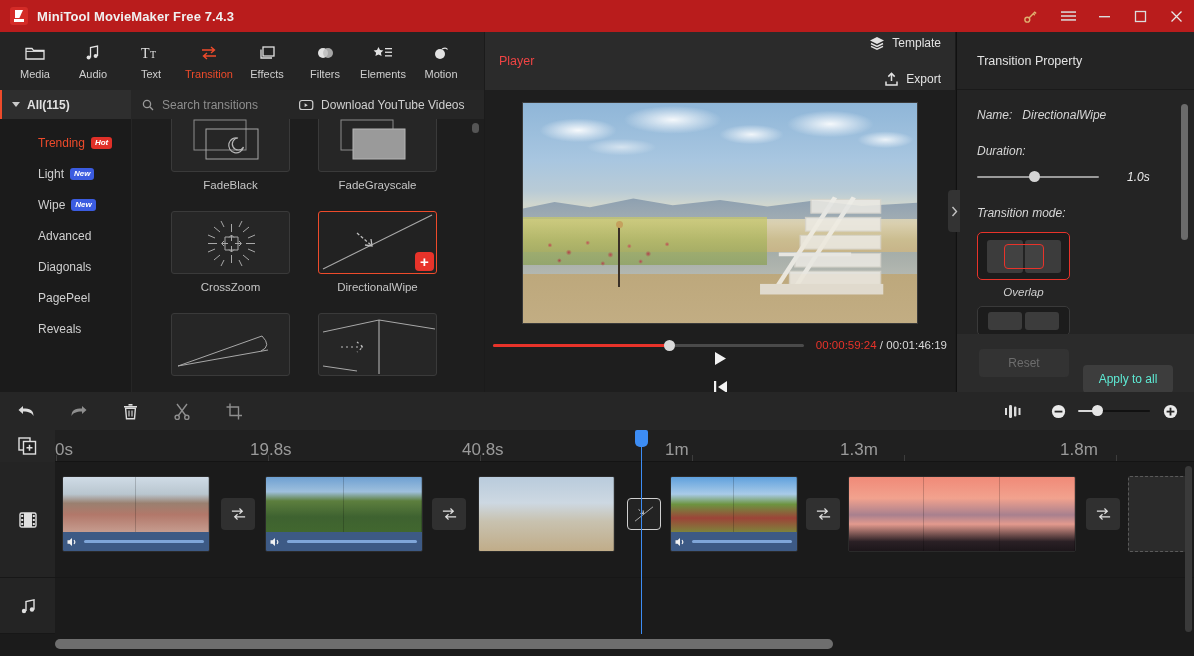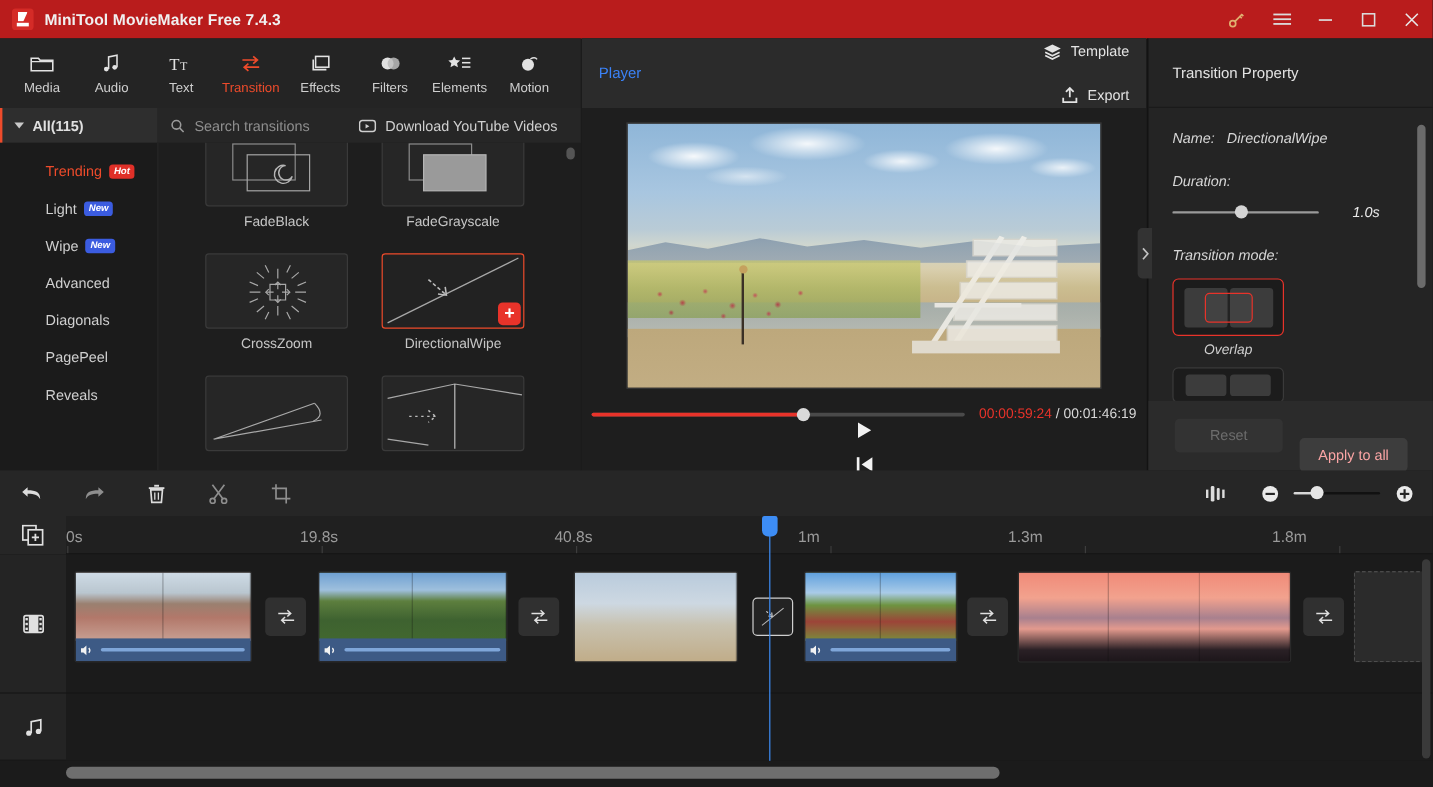--- a/index.html
+++ b/index.html
@@ -98,21 +98,21 @@
     position:absolute; right:2px; bottom:2px; width:19px; height:19px;
     background:#e8332a; border-radius:4px; display:flex; align-items:center; justify-content:center;
     color:#fff; font-size:15px; font-weight:bold; line-height:1;
   }
   .lib-scroll { position:absolute; right:5px; top:33px; width:7px; height:10px; border-radius:4px; background:#555; }
   .lib-sep { position:absolute; left:131px; top:29px; width:1px; height:273px; background:#262626; }
 
   
   .player { position:absolute; left:485px; top:32px; width:470px; height:360px; background:#1e1e1e; }
   .player-head { height:58px; background:#2b2b2b; display:flex; align-items:center; padding:0 14px; }
-  .player-head .ptitle { font-size:12.5px; color:#3b82f6;text-align:right; }
+  .player-head .ptitle { font-size:12.5px; color:#ef4444;text-align:right; }
   .phead-actions { margin-left:auto; display:flex; align-items:flex-end; gap:22px;flex-direction:column; }
   .phead-act { display:flex; align-items:center; gap:7px; font-size:12px; color:#e3e3e3; cursor:pointer; }
 
   .stage { position:relative; width:470px; height:245px; background:#1e1e1e; display:flex; align-items:center; justify-content:center; }
   .video {
     width:396px; height:222px; position:relative; overflow:hidden;
     border:1px solid #3a3a3a;
     background:
       linear-gradient(180deg,#8fb6d8 0%, #a8c6e0 26%, #b9cbd6 40%, #cfd6cf 46%, #d9cfae 55%, #cbbd90 62%, #c4ae84 72%, #c3ab7c 100%);
   }
@@ -199,40 +199,40 @@
   .mt-in { position:relative; width:74px; height:33px; display:flex; gap:2px; }
   .mt-a,.mt-b { flex:1; background:#3c3c3c; border-radius:3px; }
   .mt-overlay { position:absolute; left:17px; top:4px; width:40px; height:25px; border:1px solid #e8332a; border-radius:4px; background:rgba(255,255,255,.03); }
   .mode-cap { font-size:11.5px; color:#cfcfcf; text-align:center; width:93px; margin-top:6px; }
   .mode-thumb2 { width:93px; height:30px; border-radius:5px; background:#1c1c1c; border:1px solid #3a3a3a; margin-top:8px; display:flex; gap:3px; align-items:center; justify-content:center; }
   .mode-thumb2 i { display:block; width:34px; height:18px; background:#3c3c3c; border-radius:3px; }
   .prop-scroll { position:absolute; right:6px; top:14px; width:7px; height:136px; border-radius:4px; background:#6b6b6b; }
   .prop-foot { position:absolute; left:0; bottom:0; width:238px; height:58px; background:#2b2b2b; display:flex; align-items:center; justify-content:center; gap:14px; }
   .pf-btn { width:90px; height:28px; border-radius:4px; font-size:12px; display:flex; align-items:center; justify-content:center; cursor:pointer; }
   .pf-btn.disabled { background:#333; color:#6d6d6d; }
-  .pf-btn.primary { background:#3d3d3d; color:#fca5a5;margin-top:32px; }
+  .pf-btn.primary { background:#3d3d3d; color:#5eead4;margin-top:32px; }
   .collapse-tab {
     position:absolute; left:948px; top:190px; width:12px; height:42px;
     background:#333; border-radius:4px 0 0 4px; display:flex; align-items:center; justify-content:center;
     color:#c3c3c3; font-size:10px; z-index:5;
   }
 
   
   .tl-toolbar { position:absolute; left:0; top:392px; width:1194px; height:38px; background:#262626; display:flex; align-items:center; }
   .tlb { width:52px; height:38px; display:flex; align-items:center; justify-content:center; color:#c9c9c9; cursor:pointer; }
   .tlb.dim { color:#8e8e8e; }
   .tl-right { margin-left:auto; display:flex; align-items:center; gap:10px; padding-right:14px; }
   .zoom-track { position:relative; width:72px; height:4px; }
   .zoom-track .zbg { position:absolute; left:0; top:1px; width:100%; height:2px; background:#111; border-radius:2px; }
   .zoom-track .zfill { position:absolute; left:0; top:1px; width:26%; height:2px; background:#d8d8d8; border-radius:2px; }
   .zoom-track .zknob { position:absolute; left:26%; top:-4px; width:11px; height:11px; margin-left:-5px; border-radius:50%; background:#e6e6e6; }
 
   .ruler { position:absolute; left:0; top:430px; width:1194px; height:32px; background:#202020; border-bottom:1px solid #141414; }
   .ruler-left { position:absolute; left:0; top:0; width:55px; height:32px; background:#262626; display:flex; align-items:center; justify-content:center; }
-  .tick-lbl { position:absolute; top:10px; font-size:13px; color:#9a9a9a; }
+  .tick-lbl { position:absolute; top:10px; font-size:17px; color:#9a9a9a; }
   .tick-mark { position:absolute; bottom:0; width:1px; height:6px; background:#3d3d3d; }
 
   .tracks { position:absolute; left:0; top:462px; width:1194px; height:172px; background:#1b1b1b; }
   .track-rail { position:absolute; left:0; top:0; width:55px; height:172px; background:#242424; }
   .rail-cell { height:116px; display:flex; align-items:center; justify-content:center; color:#e0e0e0; border-bottom:1px solid #171717; }
   .rail-cell.audio { height:56px; }
   .video-track { position:absolute; left:55px; top:0; width:1139px; height:116px; border-bottom:1px solid #171717; }
   .audio-track { position:absolute; left:55px; top:116px; width:1139px; height:56px; }
 
   .clip { position:absolute; top:14px; height:76px; border-radius:2px; overflow:hidden; border:1px solid #2a2a2a; }

